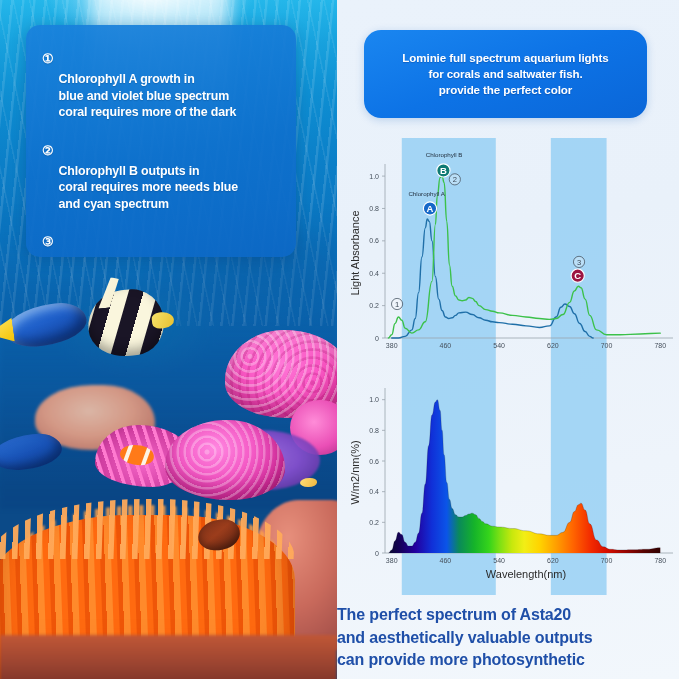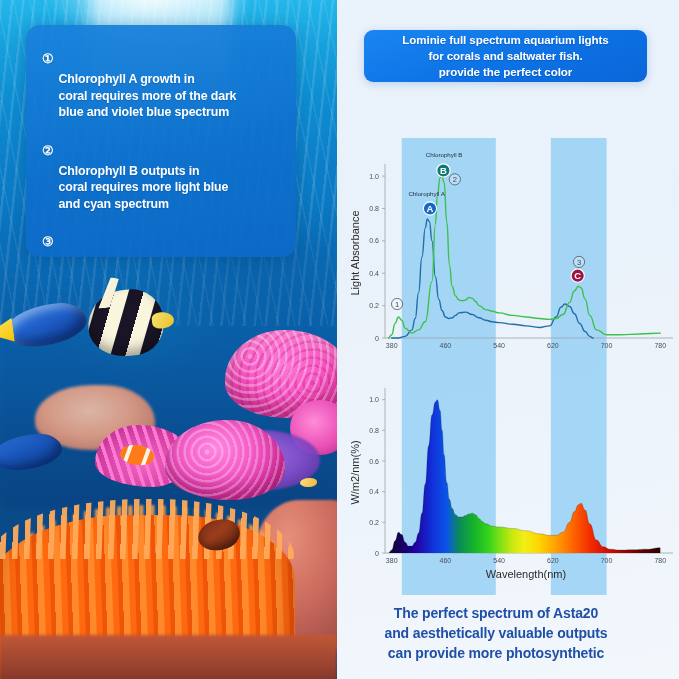--- a/index.html
+++ b/index.html
@@ -239,45 +239,45 @@
 
   
   .right-panel {
     position: relative;
     width: 342px; height: 679px;
     background: linear-gradient(170deg, #eaf2fb 0%, #e9f1fa 35%, #eef4fb 70%, #f2f7fc 100%);
   }
 
   
   .headline-pill {
-    position: absolute; left: 27px; top: 30px; width: 283px; height: 52px;
+    position: absolute; left: 27px; top: 30px; width: 283px; height: 88px;
     background: linear-gradient(160deg, #1a86f0 0%, #0d73e6 50%, #0a66d8 100%);
-    border-radius: 9px;
+    border-radius: 17px;
     display: flex; align-items: center; justify-content: center;
     box-shadow: 0 2px 8px rgba(20,90,180,0.22);
   }
   .headline-text {
     color: #fff; font-size: 11.6px; font-weight: bold;
     line-height: 1.38; text-align: center; letter-spacing: -0.1px;
     text-shadow: 0 1px 1px rgba(0,40,110,0.3);
   }
   .headline-text .ln { display: block; white-space: nowrap; }
 
   
   .chart-wrap { position: absolute; left: 0; }
   #chart-top    { top: 138px; width: 342px; height: 232px; }
   #chart-bottom { top: 370px; width: 342px; height: 225px; }
   .chart-svg { display: block; }
 
   
   .footer-caption {
     position: absolute; left: 0; top: 604px; width: 318px;
-    text-align: center;
+    text-align: left;
     color: #1f4fa8;
-    font-size: 14px; font-weight: bold; line-height: 1.42;
+    font-size: 16px; font-weight: bold; line-height: 1.42;
     letter-spacing: -0.15px;
   }
   .footer-caption .ln { display: block; white-space: nowrap; }
 
   .axis-title {
     font-family: "Liberation Sans", sans-serif;
     font-size: 11px; fill: #2b2b2b;
   }
   .tick-label {
     font-family: "Liberation Sans", sans-serif;
@@ -330,30 +330,30 @@
       <div class="fish-small"></div>
       <div class="rock-bottom"></div>
     </div>
 
     <div class="info-card">
 
       <div class="info-item">
         <span class="info-num">①</span>
         <span class="info-text">
           <span class="ln">Chlorophyll A growth in</span>
+          <span class="ln">blue and violet blue spectrum</span>
           <span class="ln">coral requires more of the dark</span>
-          <span class="ln">blue and violet blue spectrum</span>
         </span>
       </div>
 
       <div class="info-item">
         <span class="info-num">②</span>
         <span class="info-text">
           <span class="ln">Chlorophyll B outputs in</span>
-          <span class="ln">coral requires more light blue</span>
+          <span class="ln">coral requires more needs blue</span>
           <span class="ln">and cyan spectrum</span>
         </span>
       </div>
 
       <div class="info-item">
         <span class="info-num">③</span>
         <span class="info-text">
         </span>
       </div>
 

